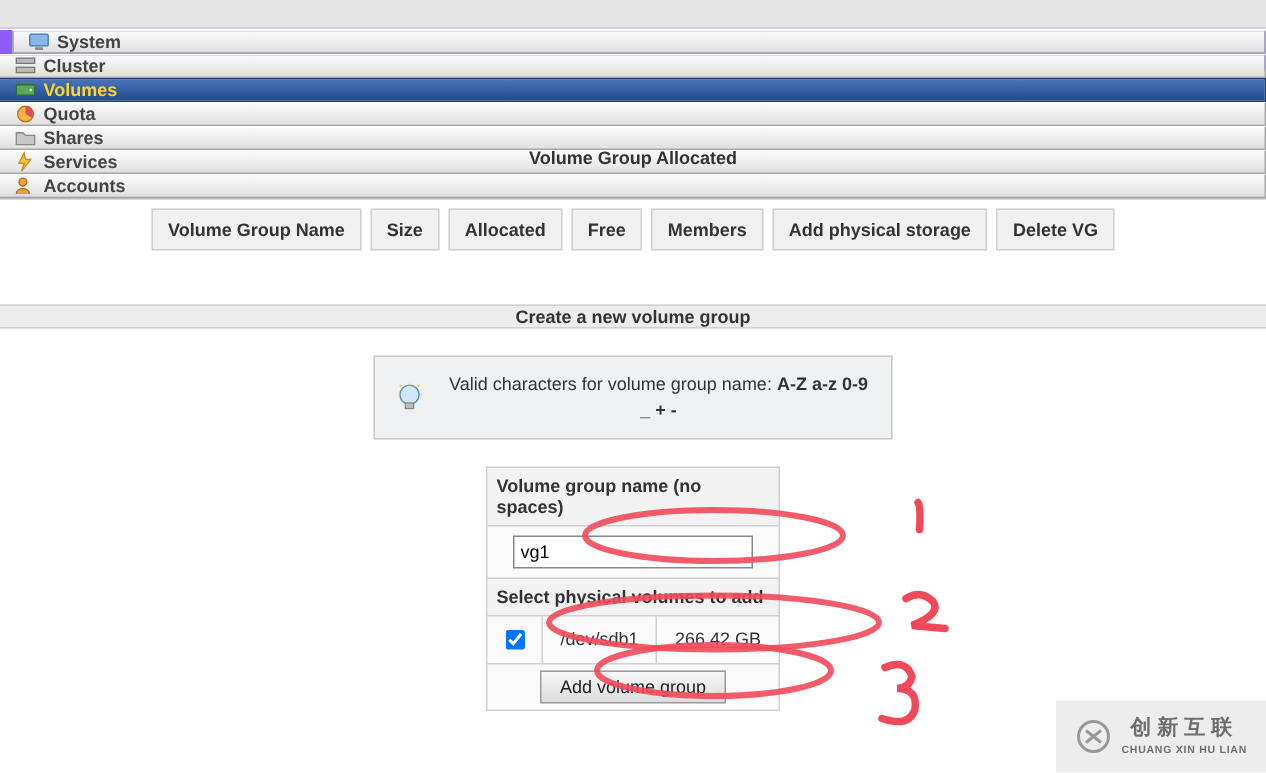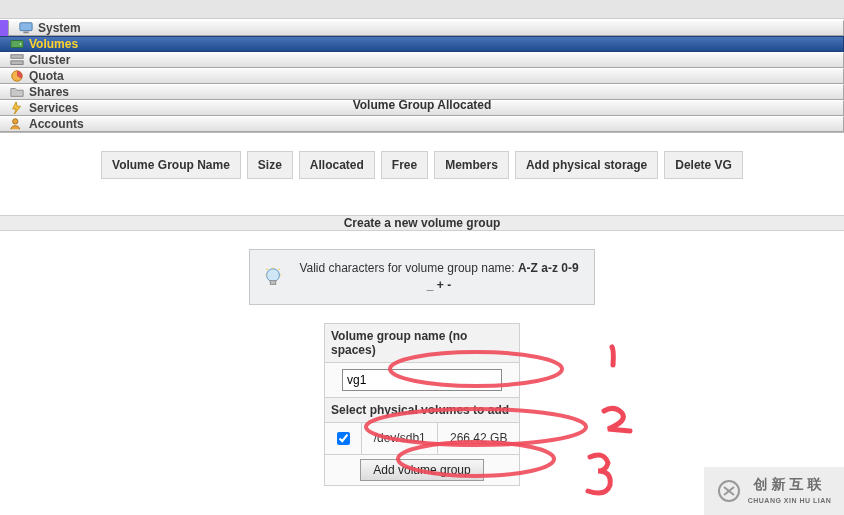--- a/index.html
+++ b/index.html
@@ -64,21 +64,21 @@
     border-top: 1px solid #d0d0d0;
     border-bottom: 1px solid #d0d0d0;
     text-align: center;
     font-weight: bold;
     padding: 6px 0;
     color: #333;
   }
   .header-table {
     display: flex;
     justify-content: center;
-    margin-top: 32px;
+    margin-top: 20px;
     gap: 6px;
   }
   .header-cell {
     background: #f0f0f0;
     border: 1px solid #d0d0d0;
     padding: 6px 10px;
     font-weight: bold;
     color: #333;
   }
   .section-title2 {
@@ -189,37 +189,37 @@
 <div class="navbar">
   <div class="nav-item">
     <span class="nav-icon">
       <svg viewBox="0 0 16 16">
           <rect x="1" y="2" width="14" height="9" rx="1" fill="#89b7e6" stroke="#4477aa"></rect>
           <rect x="5" y="12" width="6" height="2" fill="#888"></rect>
         </svg>
     </span>
     <span>System</span>
   </div>
+  <div class="nav-item">
+    <span class="nav-icon">
+      <svg viewBox="0 0 16 16">
+          <rect x="1" y="2" width="14" height="4" fill="#bbb" stroke="#777"></rect>
+          <rect x="1" y="9" width="14" height="4" fill="#bbb" stroke="#777"></rect>
+        </svg>
+    </span>
+    <span>Cluster</span>
+  </div>
   <div class="nav-item active">
     <span class="nav-icon">
       <svg viewBox="0 0 16 16">
           <rect x="1" y="4" width="14" height="8" rx="1" fill="#5aa65a" stroke="#2e6e2e"></rect>
           <circle cx="12" cy="8" r="1" fill="#cdeccd"></circle>
         </svg>
     </span>
     <span>Volumes</span>
-  </div>
-  <div class="nav-item">
-    <span class="nav-icon">
-      <svg viewBox="0 0 16 16">
-          <rect x="1" y="2" width="14" height="4" fill="#bbb" stroke="#777"></rect>
-          <rect x="1" y="9" width="14" height="4" fill="#bbb" stroke="#777"></rect>
-        </svg>
-    </span>
-    <span>Cluster</span>
   </div>
   <div class="nav-item">
     <span class="nav-icon">
       <svg viewBox="0 0 16 16">
           <circle cx="8" cy="8" r="6" fill="#f3b24a" stroke="#b57912"></circle>
           <path d="M8 8 L8 2 A6 6 0 0 1 13.2 11 Z" fill="#d9534f"></path>
         </svg>
     </span>
     <span>Quota</span>
   </div>

